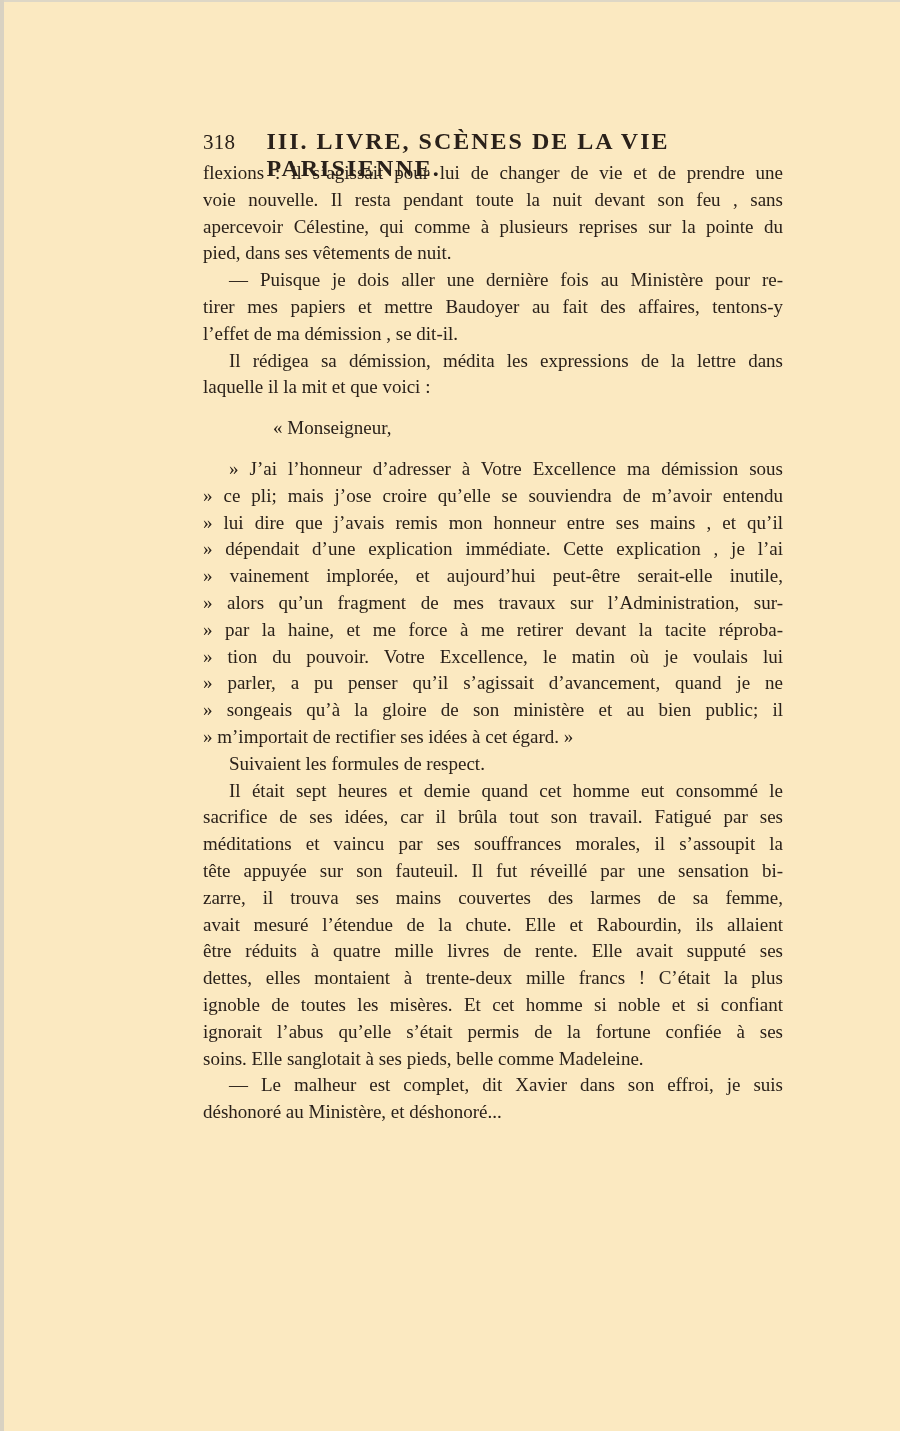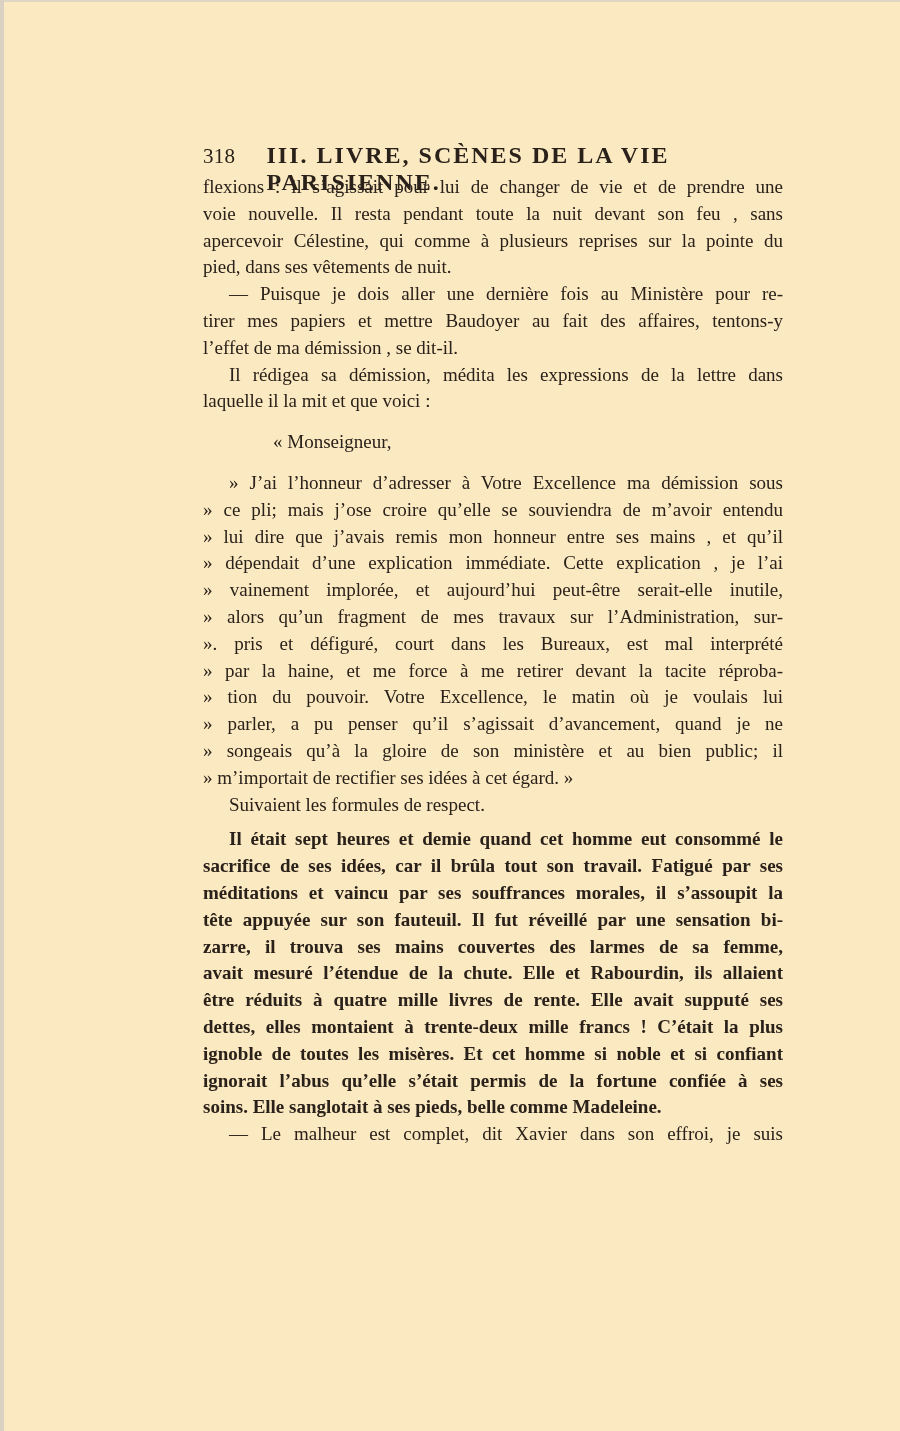--- a/index.html
+++ b/index.html
@@ -15,21 +15,21 @@
       position: absolute; left: 0; top: 0; width: 4px; height: 1431px;
       background: #d9d2c2;
     }
     .page-edge-top {
       position: absolute; left: 0; top: 0; width: 900px; height: 2px;
       background: #ded7c6;
     }
     .text-block {
       position: absolute;
       left: 203px;
-      top: 142px;
+      top: 128px;
       width: 580px;
     }
     .running-head {
       display: flex;
       align-items: baseline;
       height: 32px;
       font-size: 19px;
       letter-spacing: 0.2px;
     }
     .page-number {
@@ -47,21 +47,21 @@
       line-height: 26.8px;
       height: 26.8px;
       white-space: nowrap;
       text-align: justify;
       text-align-last: justify;
     }
     .line.last { text-align-last: left; }
     .indent { padding-left: 26px; }
     .indent-quote { padding-left: 70px; }
     .salutation { margin-top: 14px; margin-bottom: 14px; }
-    .para-gap { margin-top: 8px; font-weight: bold; }
+    .para-gap { margin-top: 0; }
   </style>
 </head>
 <body>
 
 <div class="page-edge-top"></div>
 <div class="page-edge"></div>
 
 <div class="text-block">
   <div class="running-head">
     <span class="page-number">318</span>
@@ -90,21 +90,20 @@
     <div class="line last indent-quote">« Monseigneur,</div>
   </div>
 
   <div>
     <div class="line indent">» J’ai l’honneur d’adresser à Votre Excellence ma démission sous</div>
     <div class="line">» ce pli; mais j’ose croire qu’elle se souviendra de m’avoir entendu</div>
     <div class="line">» lui dire que j’avais remis mon honneur entre ses mains , et qu’il</div>
     <div class="line">» dépendait d’une explication immédiate. Cette explication , je l’ai</div>
     <div class="line">» vainement implorée, et aujourd’hui peut-être serait-elle inutile,</div>
     <div class="line">» alors qu’un fragment de mes travaux sur l’Administration, sur-</div>
-    <div class="line">». pris et défiguré, court dans les Bureaux, est mal interprété</div>
     <div class="line">» par la haine, et me force à me retirer devant la tacite réproba-</div>
     <div class="line">» tion du pouvoir. Votre Excellence, le matin où je voulais lui</div>
     <div class="line">» parler, a pu penser qu’il s’agissait d’avancement, quand je ne</div>
     <div class="line">» songeais qu’à la gloire de son ministère et au bien public; il</div>
     <div class="line last">» m’importait de rectifier ses idées à cet égard. »</div>
   </div>
 
   <div>
     <div class="line last indent">Suivaient les formules de respect.</div>
   </div>
@@ -118,14 +117,15 @@
     <div class="line">avait mesuré l’étendue de la chute. Elle et Rabourdin, ils allaient</div>
     <div class="line">être réduits à quatre mille livres de rente. Elle avait supputé ses</div>
     <div class="line">dettes, elles montaient à trente-deux mille francs ! C’était la plus</div>
     <div class="line">ignoble de toutes les misères. Et cet homme si noble et si confiant</div>
     <div class="line">ignorait l’abus qu’elle s’était permis de la fortune confiée à ses</div>
     <div class="line last">soins. Elle sanglotait à ses pieds, belle comme Madeleine.</div>
   </div>
 
   <div>
     <div class="line indent">— Le malheur est complet, dit Xavier dans son effroi, je suis</div>
+    <div class="line last">déshonoré au Ministère, et déshonoré...</div>
   </div>
 </div>
 
 </body></html>

